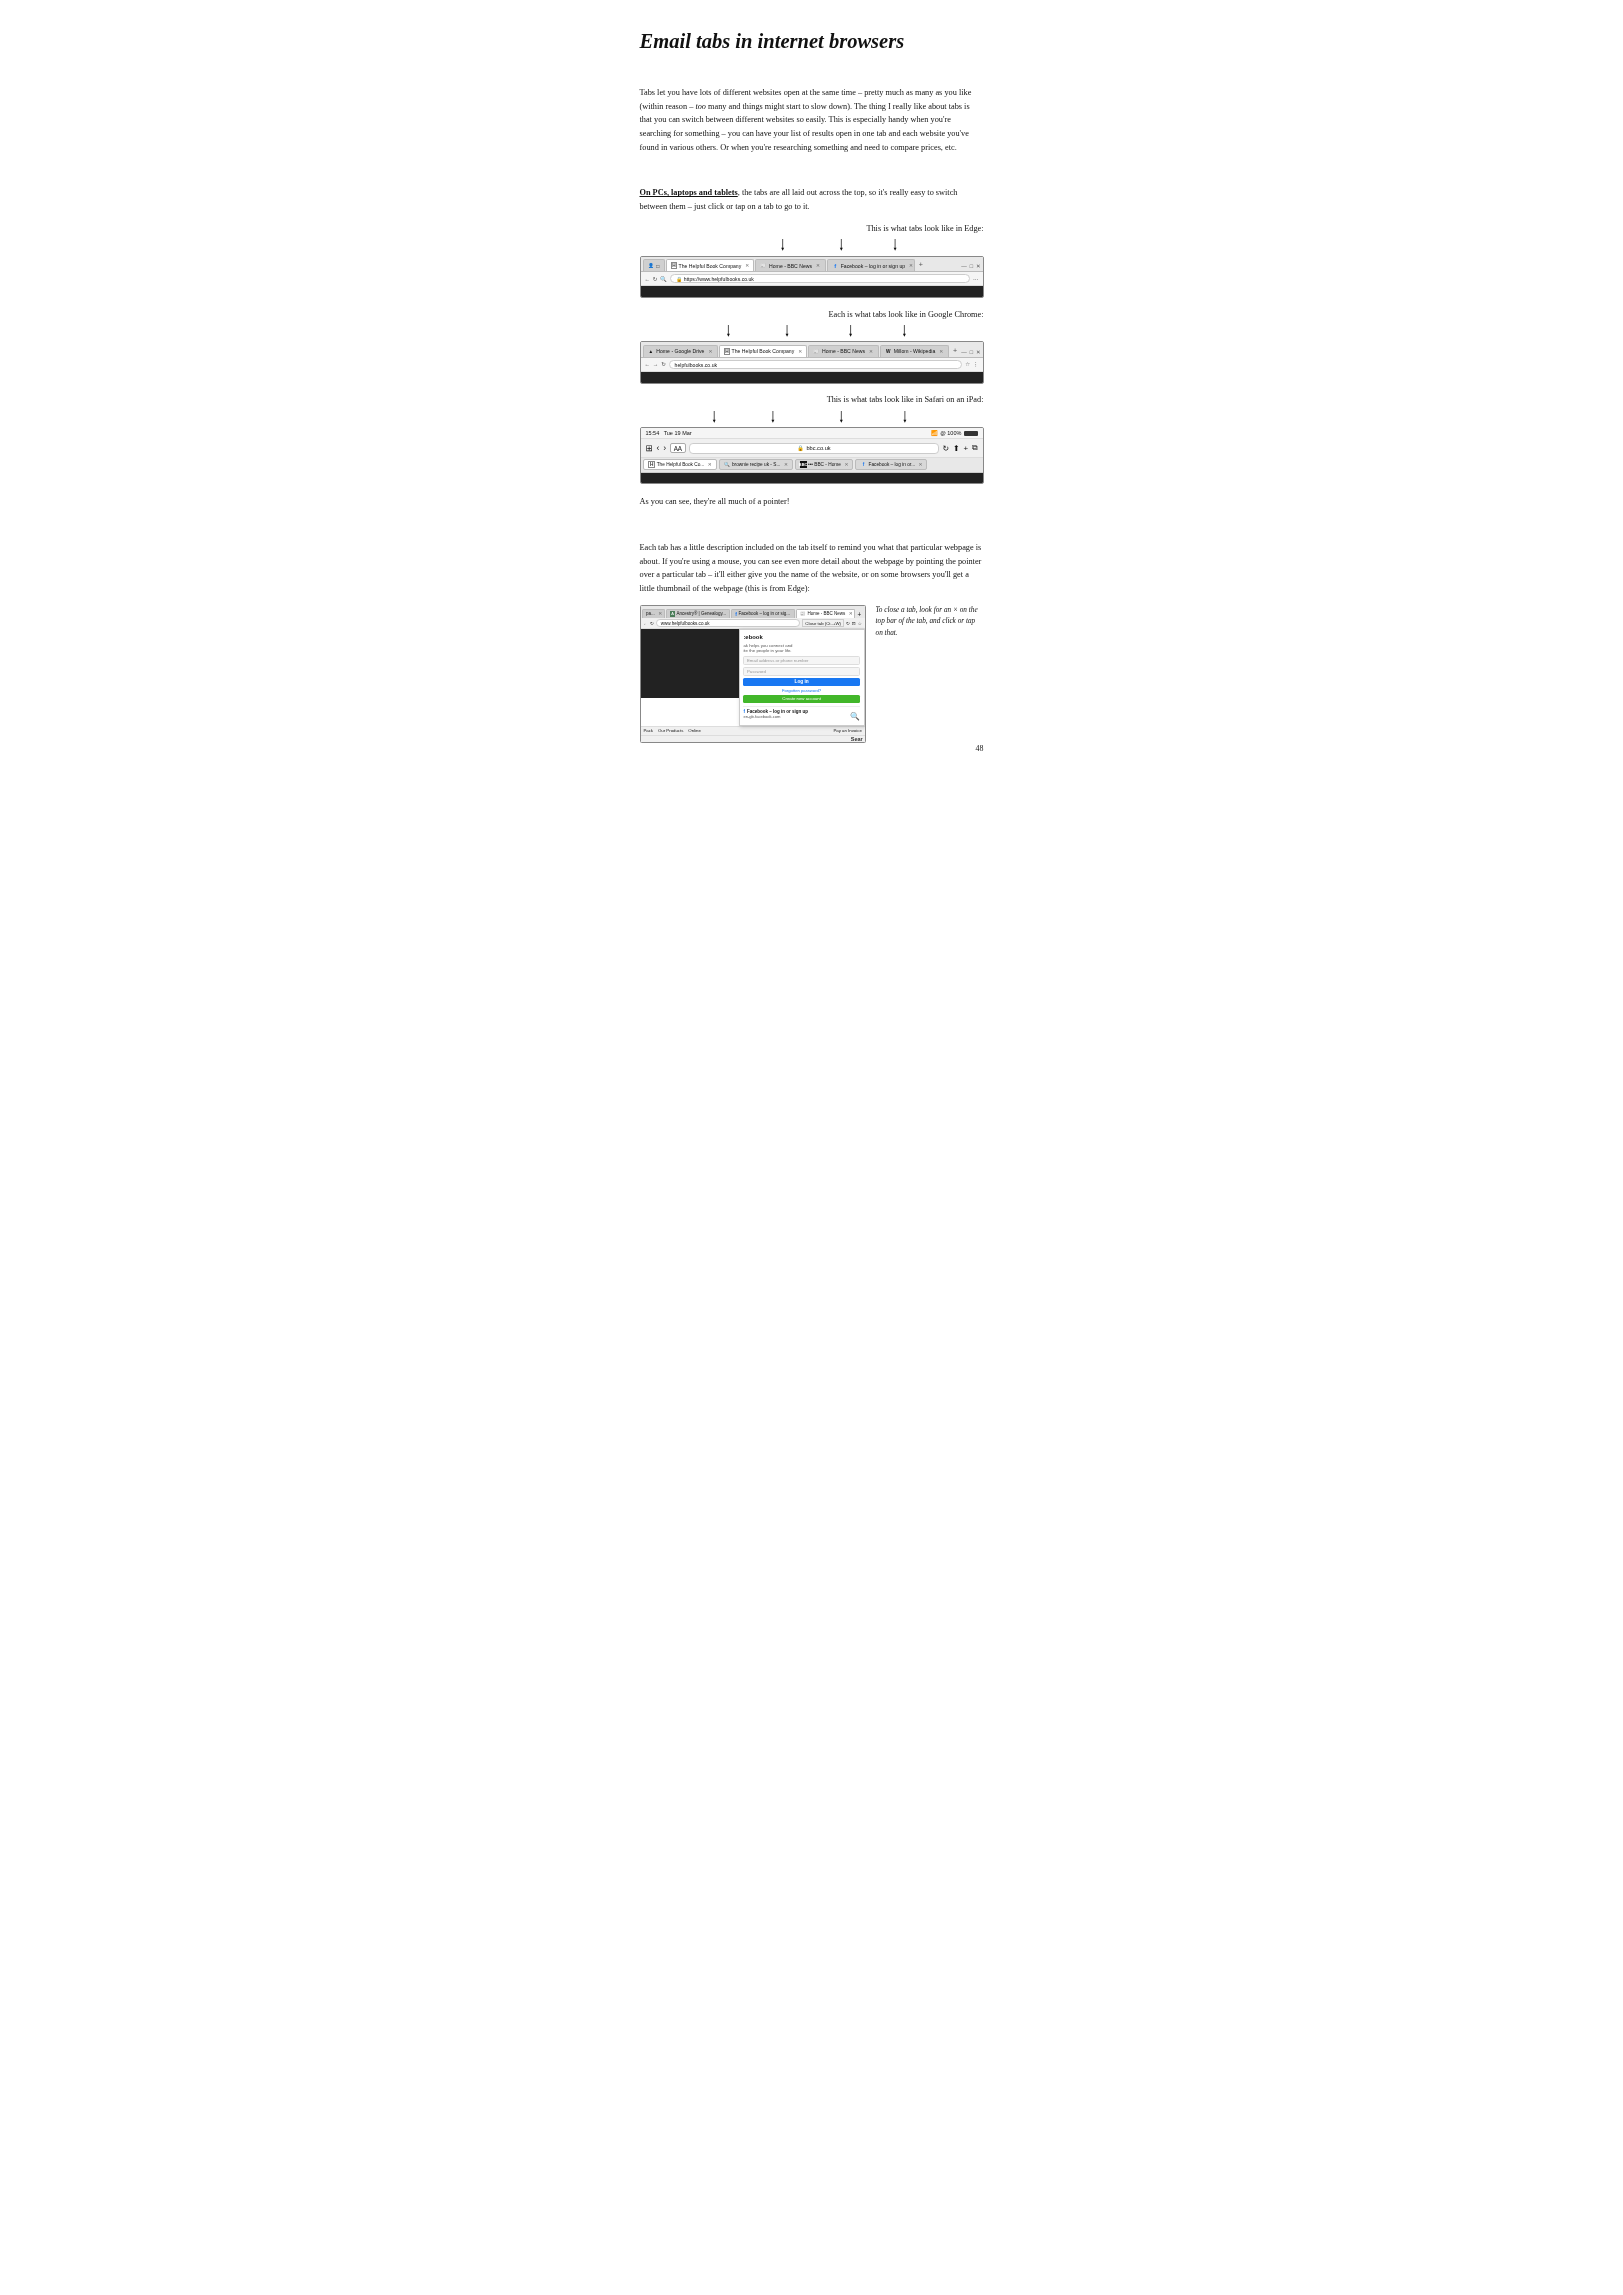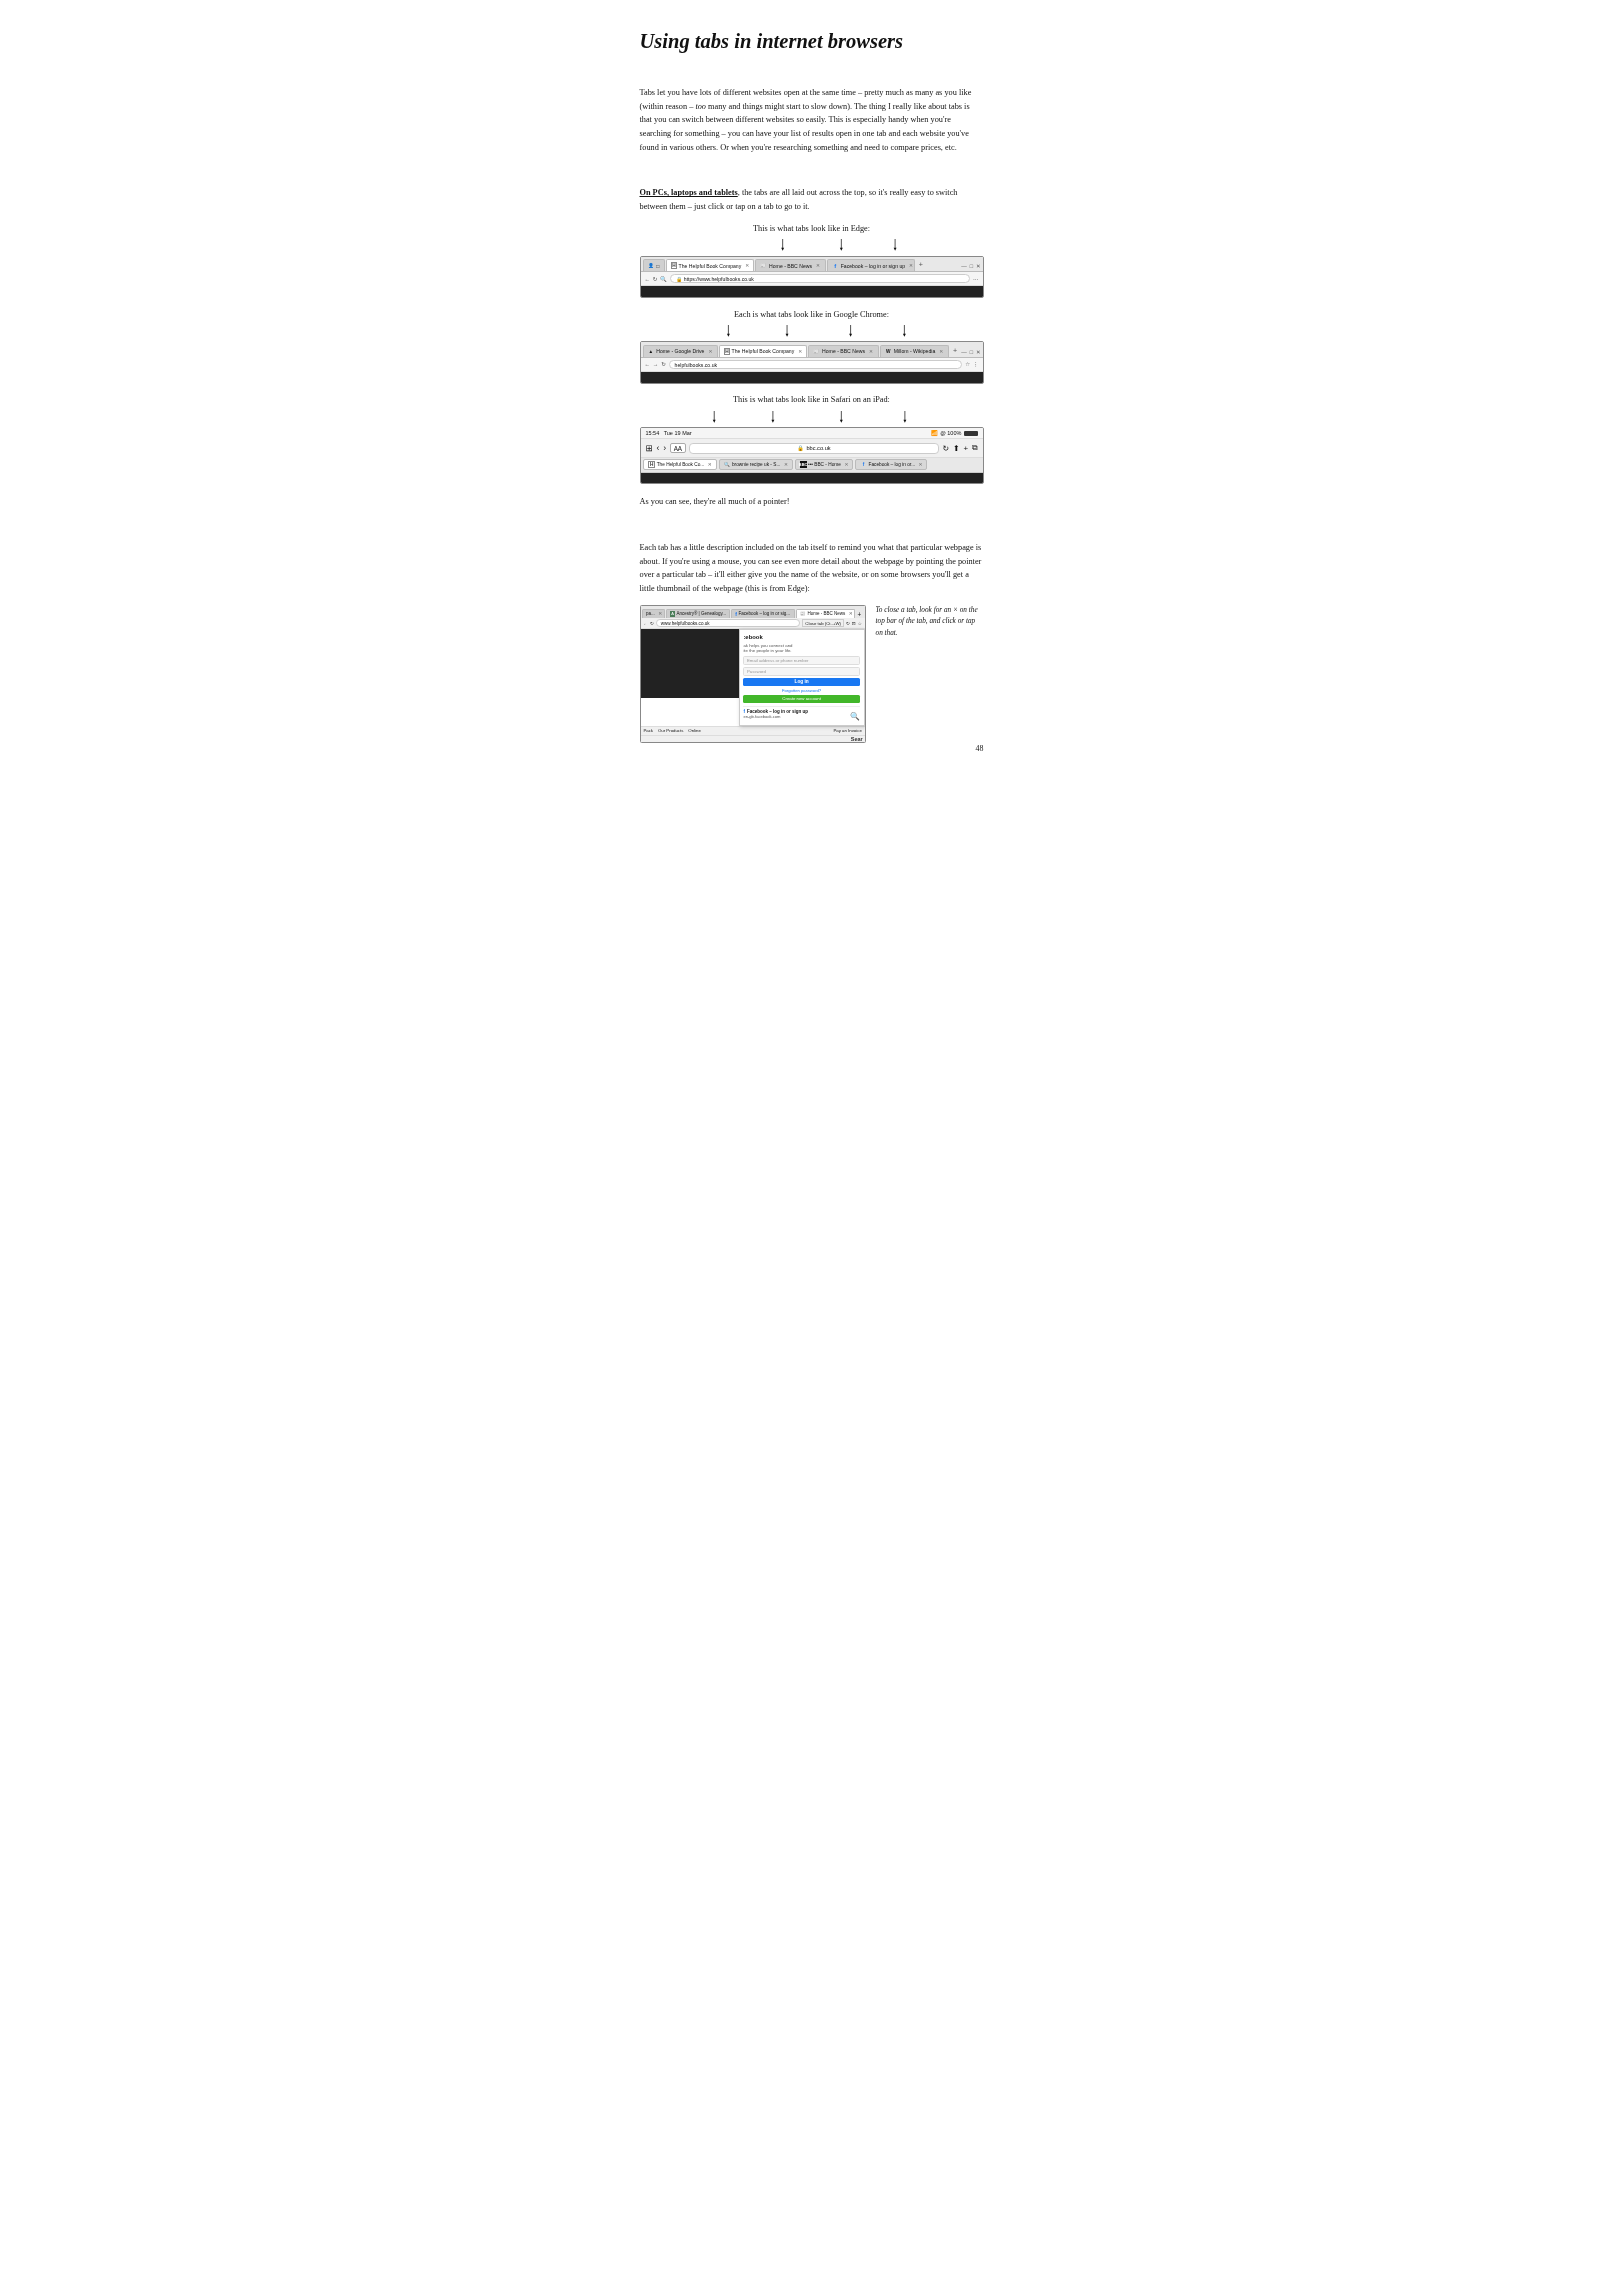--- a/index.html
+++ b/index.html
@@ -29,21 +29,21 @@
       margin-bottom: 8.8px;
       margin-top: 32px;
     }
 
     .bold-underline {
       font-weight: bold;
       text-decoration: underline;
     }
 
     .caption {
-      text-align: center;
+      text-align: right;
       font-size: 1.05rem;
       margin: 8.8px 0 3.9px 0;
       line-height: 1.5;
     }
 
     
     .browser-mockup {
       border: 0.7px solid #888;
       border-radius: 2px;
       margin: 0 auto 10.8px auto;
@@ -408,21 +408,21 @@
       font-style: italic;
       font-size: 0.92rem;
       line-height: 1.6;
       width: 108px;
       flex-shrink: 0;
     }
   </style>
 </head>
 <body>
 
-<h1>Using tabs in internet browsers</h1>
+<h1>Email tabs in internet browsers</h1>
 
 <p class="body-text">
   Tabs let you have lots of different websites open at the same time – pretty much as many as you like (within reason – <em>too</em> many and things might start to slow down).  The thing I really like about tabs is that you can switch between different websites so easily.  This is especially handy when you're searching for something – you can have your list of results open in one tab and each website you've found in various others.  Or when you're researching something and need to compare prices, etc.
 </p>
 
 <p class="body-text">
   <span class="bold-underline">On PCs, laptops and tablets</span><span>, the tabs are all laid out across the top, so it's really easy to switch between them – just click or tap on a tab to go to it.</span>
 </p>
 
 <p class="caption">This is what tabs look like in Edge:</p>

